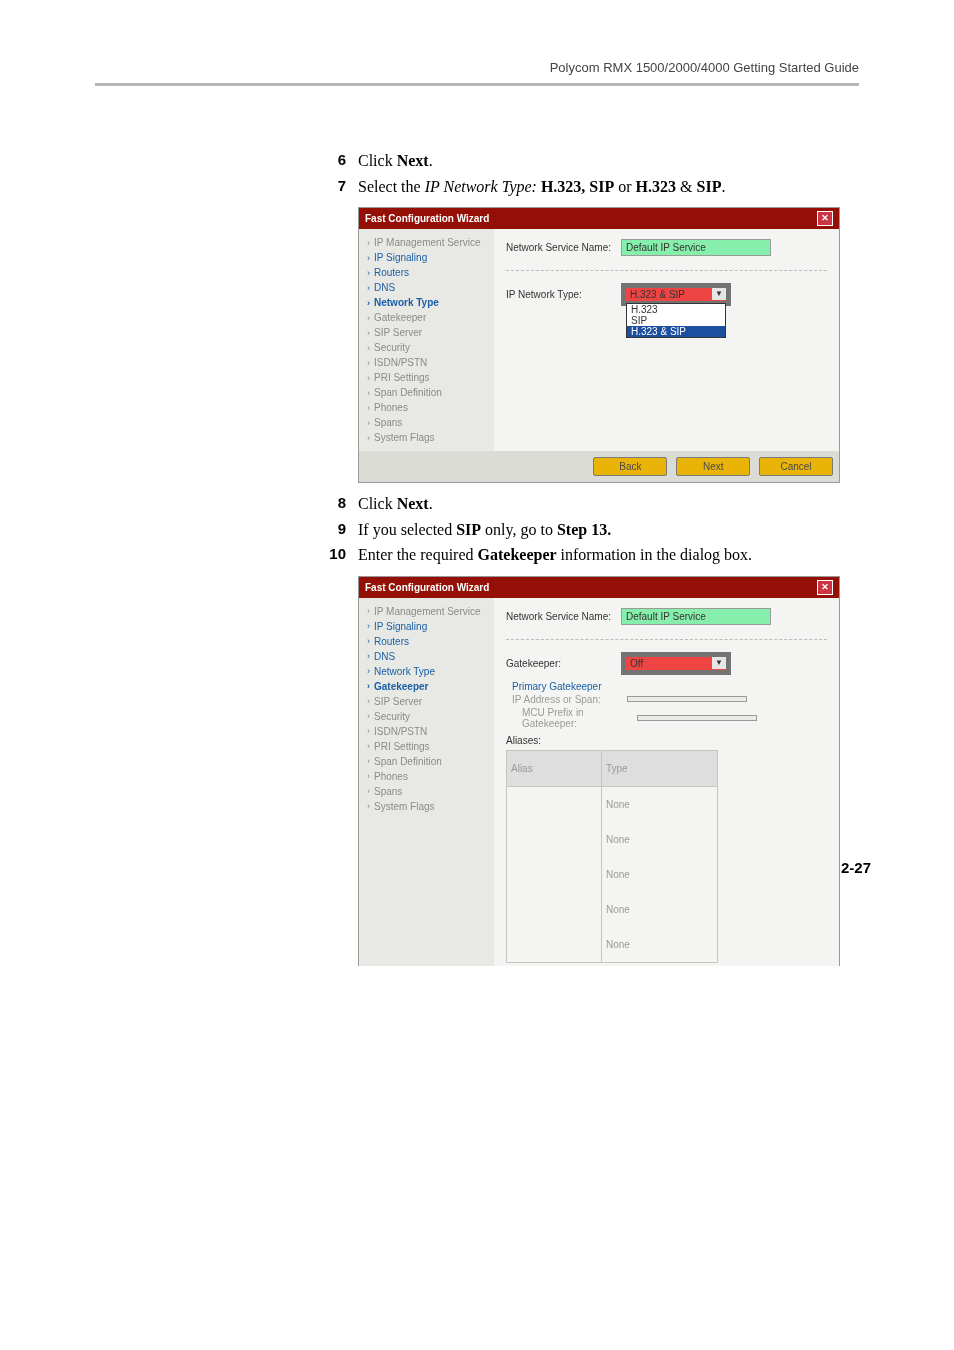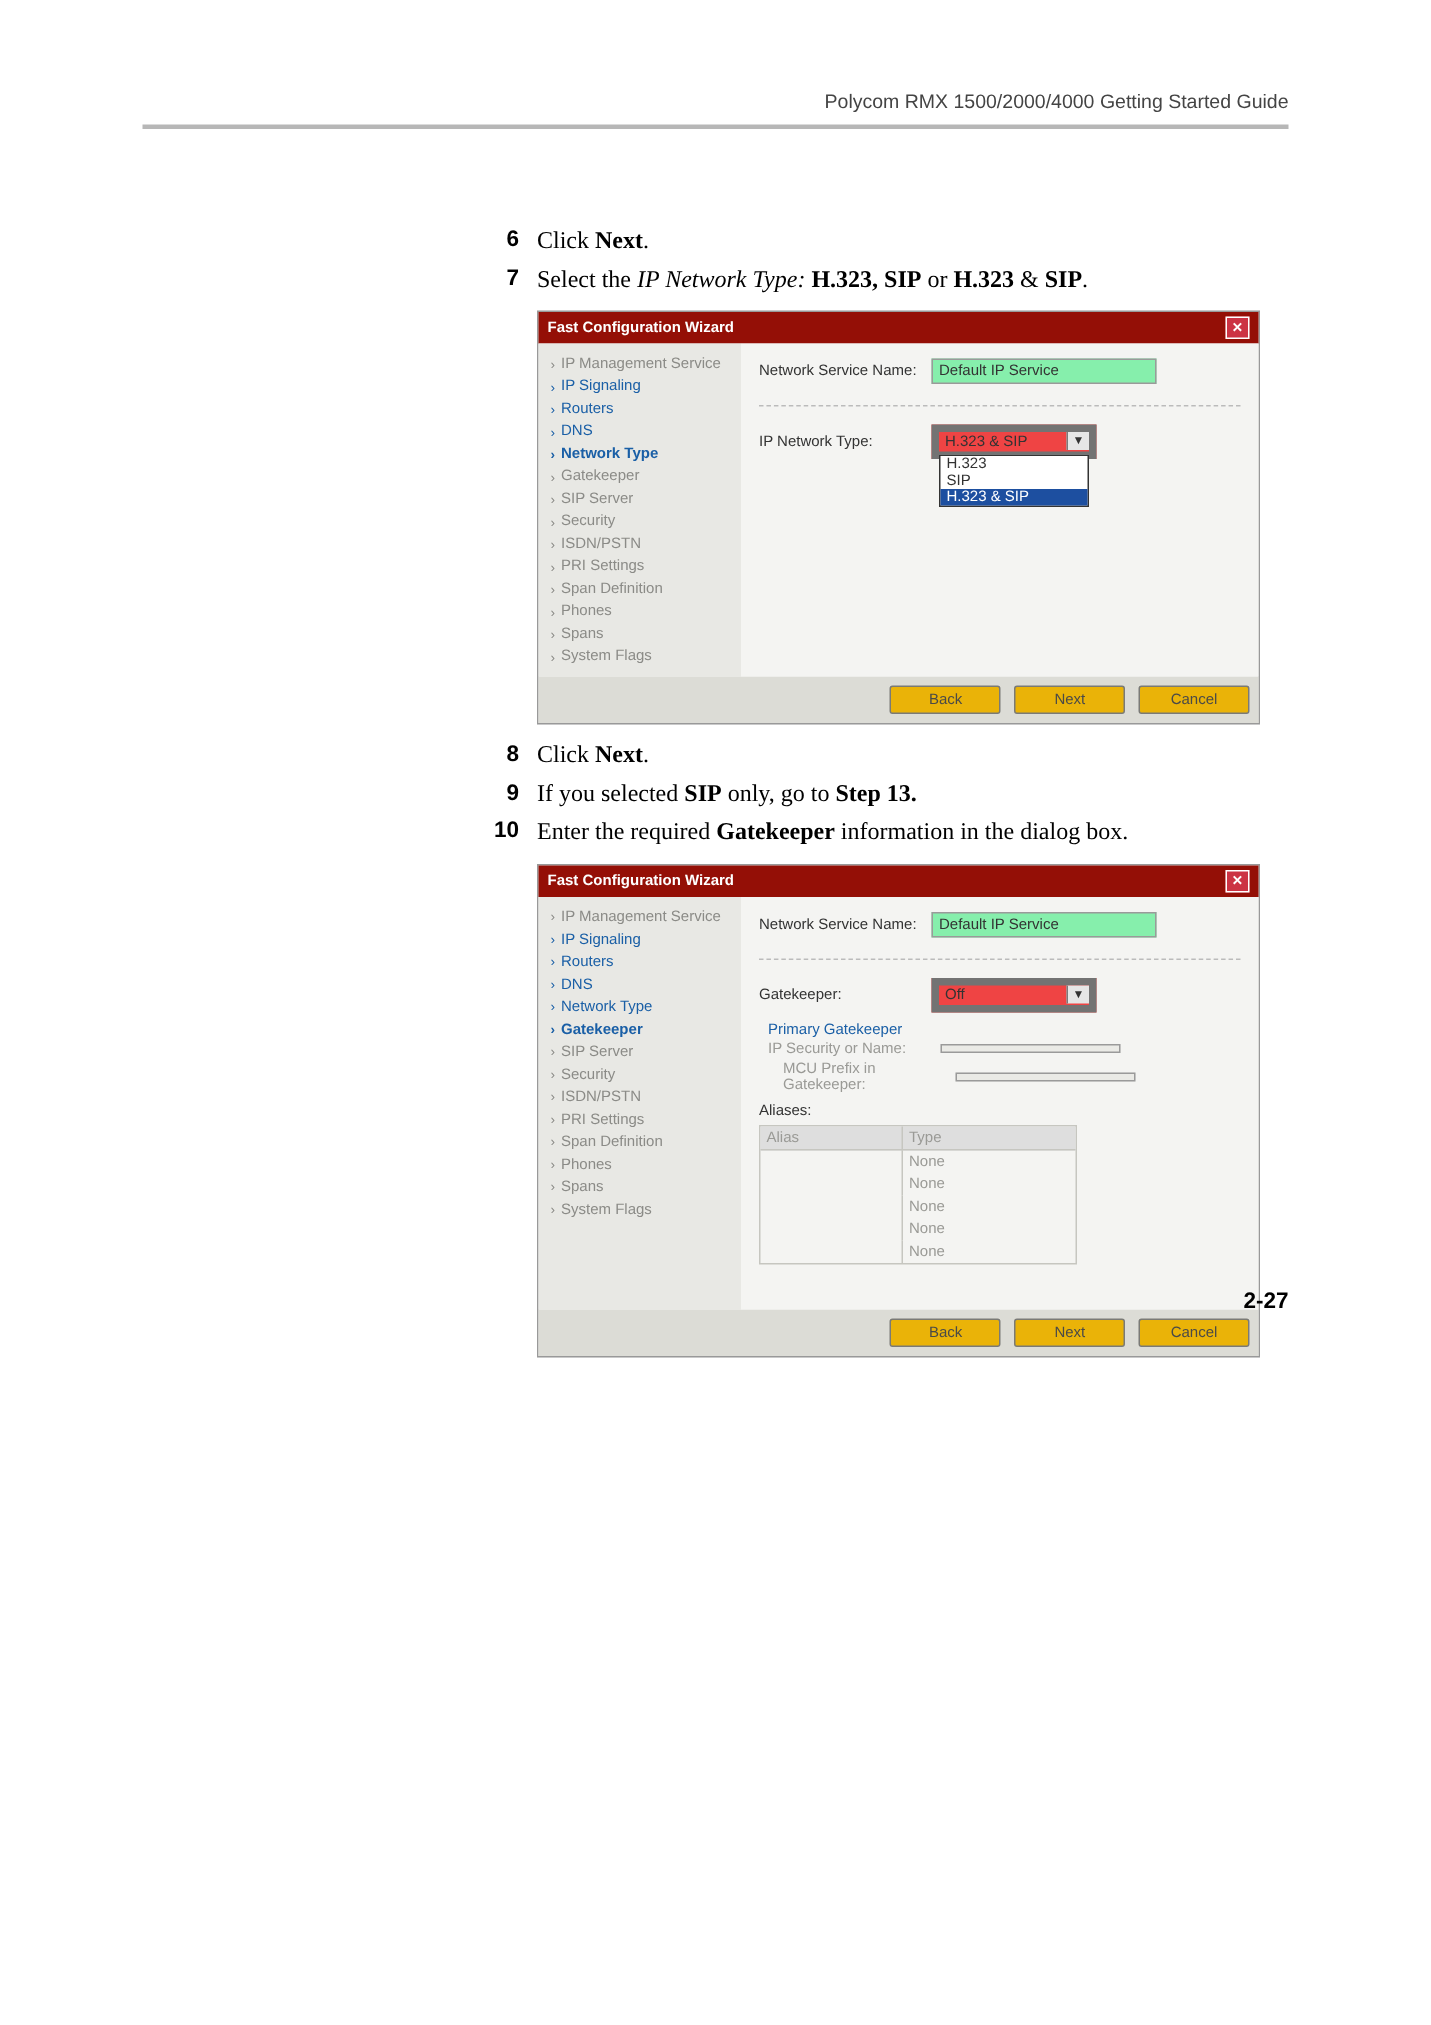--- a/index.html
+++ b/index.html
@@ -30,27 +30,27 @@
   .select-box{border:5px solid #737373;background:#ef4444;display:inline-flex;align-items:flex-start;width:100px;position:relative}
   .select-box .sel-val{padding:1px 4px;flex:1}
   .select-box .sel-btn{width:14px;background:#e6e6e6;border-left:1px solid #7a7a7a;text-align:center;color:#333;font-size:8px;line-height:12px}
   .dropdown-list{position:absolute;left:0;top:15px;border:1px solid #333;background:#fff;width:98px;z-index:2}
   .dropdown-list div{padding:0 4px;font-size:10px}
   .dropdown-list .hl{background:#1d4fa0;color:#fff}
   .hr-dashed{border:none;border-top:1px dashed #bbb;margin:4px 0 12px 0}
   .sub-title{color:#1a5fa6;font-weight:400;margin-bottom:2px}
   .aliases-table{border:1px solid #c6c6c0;width:210px;margin-top:4px}
   .aliases-table .arow{display:flex}
-  .aliases-table .arow>div{padding:2px 4px;font-size:10px}
+  .aliases-table .arow>div{padding:12px 4px;font-size:10px}
   .aliases-table .arow.head>div{background:#dedede;color:#9a9a96;border-bottom:1px solid #c6c6c0}
   .aliases-table .arow>div:first-child{width:86px;border-right:1px solid #c6c6c0}
   .aliases-table .arow>div:last-child{flex:1;color:#9a9a96}
   .wizard-footer{background:#dcdcd6;padding:6px;text-align:right}
   .wbtn{display:inline-block;min-width:56px;text-align:center;padding:3px 8px;margin-left:6px;border:1px solid #7a7a76;background:#eab308;color:#4a4a48;font-size:10px;border-radius:2px}
-  .page-num{position:absolute;right:95px;bottom:90px;font-family:Arial,Helvetica,sans-serif;font-weight:700;font-size:15px;color:#000}
+  .page-num{position:absolute;right:83px;bottom:90px;font-family:Arial,Helvetica,sans-serif;font-weight:700;font-size:15px;color:#000}
   .close-x{width:14px;height:13px;background:#c34;color:#fff;text-align:center;border:1px solid #fff;font-size:9px;line-height:12px}
 </style>
 </head>
 <body>
 
 <div class="page">
   <div class="header-wrap">
     <div class="header-text">Polycom RMX 1500/2000/4000 Getting Started Guide</div>
     <hr class="header-rule">
   </div>
@@ -255,21 +255,21 @@
           <hr class="hr-dashed">
           <div class="form-row" style="margin-bottom:6px">
             <div class="form-label">Gatekeeper:</div>
             <div class="select-box">
               <span class="sel-val">Off</span>
               <span class="sel-btn">▼</span>
             </div>
           </div>
           <div class="sub-title" style="margin-left:6px">Primary Gatekeeper</div>
           <div class="form-row" style="margin:2px 0 2px 6px">
-            <div class="form-label" style="color:#9a9a96">IP Security or Name:</div>
+            <div class="form-label" style="color:#9a9a96">IP Address or Span:</div>
             <div class="input-box" style="background:#eaeae6;width:110px"></div>
           </div>
           <div class="form-row" style="margin:2px 0 6px 16px">
             <div class="form-label" style="color:#9a9a96;line-height:1.1">MCU Prefix in Gatekeeper:</div>
             <div class="input-box" style="background:#eaeae6;width:110px"></div>
           </div>
           <div>Aliases:</div>
           <div class="aliases-table">
             <div class="arow head">
               <div>Alias</div>

